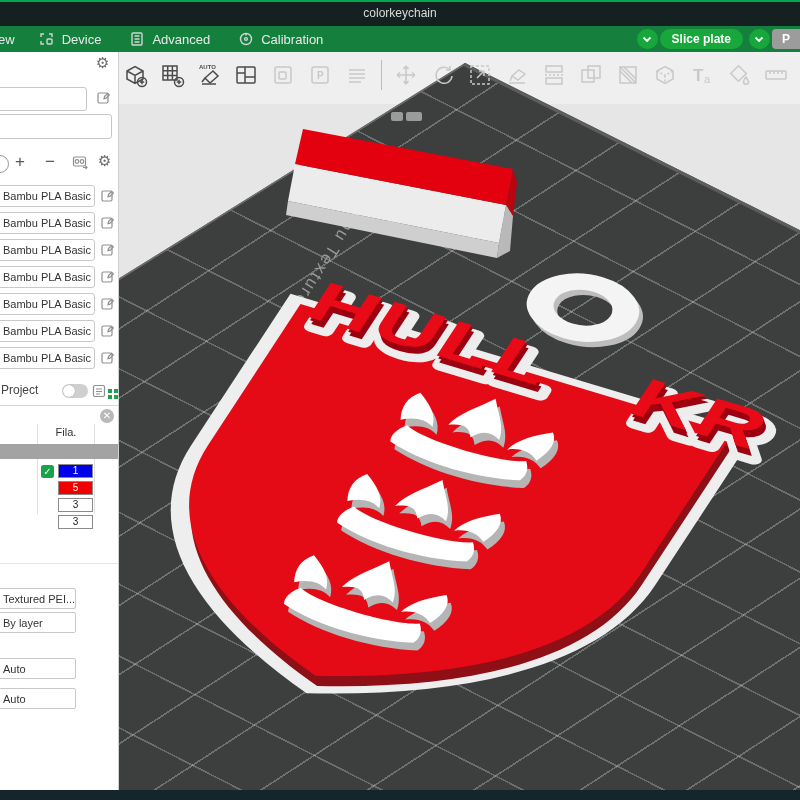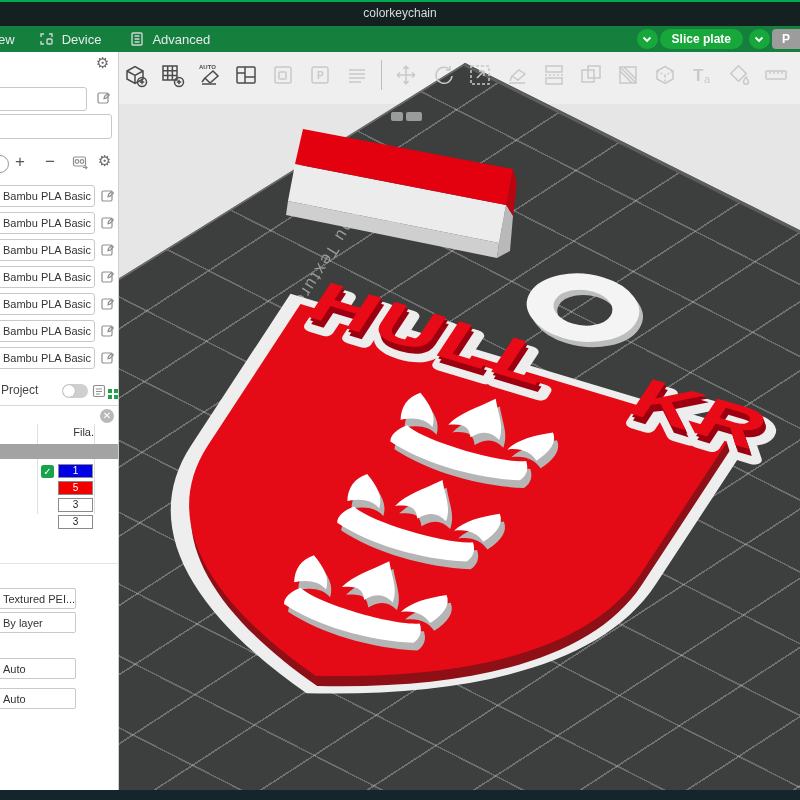--- a/index.html
+++ b/index.html
@@ -31,21 +31,21 @@
   .fil-row{position:absolute;left:0;width:118px;height:22px;}
   .fil-box{position:absolute;left:-20px;top:0;width:115px;height:22px;border:1px solid #c9c9c9;border-radius:3px;background:#fff;display:flex;align-items:center;box-sizing:border-box;}
   .fil-box span{padding-left:22px;font-size:11px;color:#333;white-space:nowrap;}
   .adv-row{position:absolute;top:330px;left:0;width:118px;height:18px;}
   .adv-label{position:absolute;left:1px;top:1px;font-size:12px;color:#444;}
   .toggle{position:absolute;left:62px;top:2px;width:26px;height:14px;border-radius:7px;background:#cfcfcf;}
   .toggle .knob{position:absolute;left:1px;top:1px;width:12px;height:12px;border-radius:50%;background:#fff;box-shadow:0 0 1px rgba(0,0,0,.4);}
   .popup{position:absolute;top:353px;left:0;width:118px;height:158px;border-top:1px solid #d8d8d8;background:#fff;}
   .popup .close{position:absolute;right:4px;top:3px;width:14px;height:14px;border-radius:50%;background:#b9b9b9;color:#fff;font-size:10px;line-height:14px;text-align:center;cursor:pointer;}
   .tbl-colline{position:absolute;top:18px;width:1px;height:90px;background:#e0e0e0;}
-  .tbl-header{position:absolute;top:20px;left:38px;width:56px;text-align:right;font-size:11px;color:#333;}
+  .tbl-header{position:absolute;top:20px;left:38px;width:56px;text-align:center;font-size:11px;color:#333;}
   .tbl-grayband{position:absolute;top:38px;left:0;width:118px;height:15px;background:#a3a3a3;}
   .tbl-row{position:absolute;left:0;width:118px;height:15px;}
   .tbl-check{position:absolute;left:41px;top:1px;width:13px;height:13px;background:#17a34a;border-radius:2.5px;color:#fff;font-size:10px;line-height:13px;text-align:center;}
   .tbl-cell{position:absolute;left:58px;top:0;width:35px;height:14px;border:1px solid #8a8a8a;box-sizing:border-box;font-size:10px;text-align:center;line-height:12px;}
   .sb-divider{position:absolute;top:511px;left:0;width:118px;height:1px;background:#e3e3e3;}
   .sb-drop{position:absolute;left:-30px;width:106px;height:21px;border:1px solid #c9c9c9;border-radius:2px;background:#fff;display:flex;align-items:center;box-sizing:border-box;}
   .sb-drop span{padding-left:32px;font-size:11px;color:#333;white-space:nowrap;overflow:hidden;}
   
   .viewport{position:absolute;left:118px;top:52px;width:682px;height:738px;background:#e6e6e6;overflow:hidden;}
   .vp-topglow{position:absolute;left:0;top:0;width:682px;height:52px;background:#efefef;}
@@ -88,20 +88,28 @@
     </svg>
     <span>Device</span>
   </div>
   <div class="tab">
     <svg width="16" height="16" viewBox="0 0 16 16">
       <rect x="3" y="2" width="10" height="12" rx="1"></rect>
         <path d="M5.5 5h5M5.5 8h5M5.5 11h5"></path>
     </svg>
     <span>Advanced</span>
   </div>
+  <div class="tab">
+    <svg width="16" height="16" viewBox="0 0 16 16">
+      <circle cx="8" cy="8" r="5.5"></circle>
+        <circle cx="8" cy="8" r="1.4"></circle>
+        <path d="M8 2.5v2"></path>
+    </svg>
+    <span>Calibration</span>
+  </div>
   <div class="menubar-spacer"></div>
   <div class="pillbtn">
     <div class="pill-seg pill-chev">
       <svg width="10" height="7" viewBox="0 0 10 7">
           <path d="M1.5 1.5l3.5 3.5 3.5-3.5" stroke="#fff" stroke-width="1.8" fill="none"></path>
         </svg>
     </div>
     <div class="pill-seg pill-label">Slice plate</div>
   </div>
   <div class="pillbtn" style="margin-right:0;">

